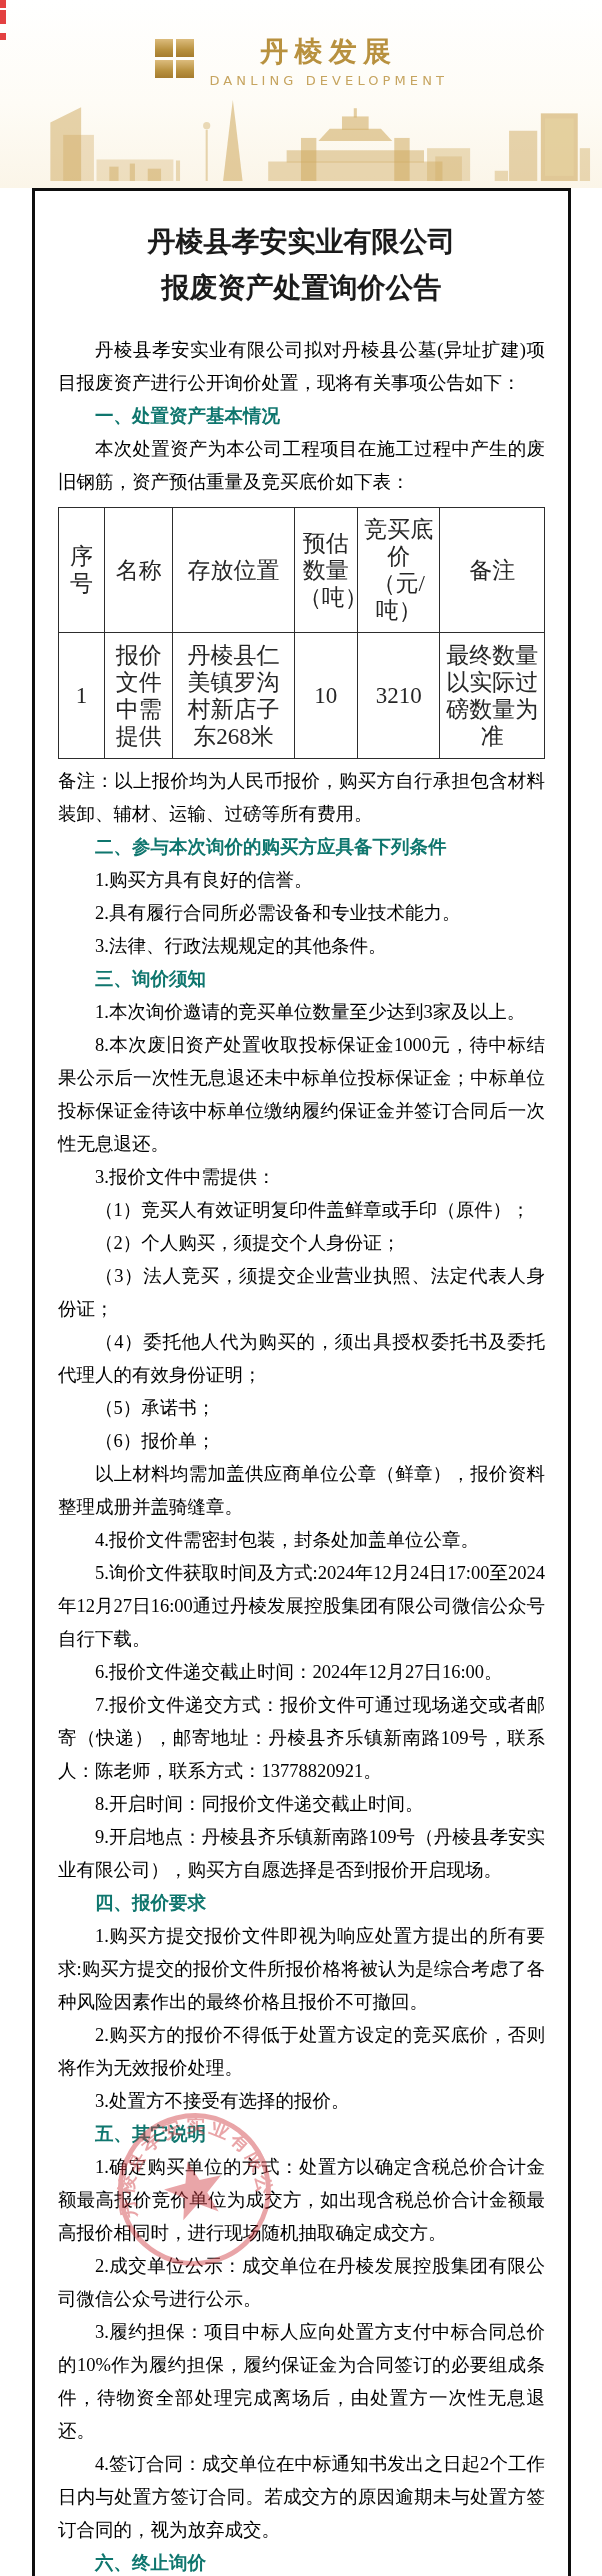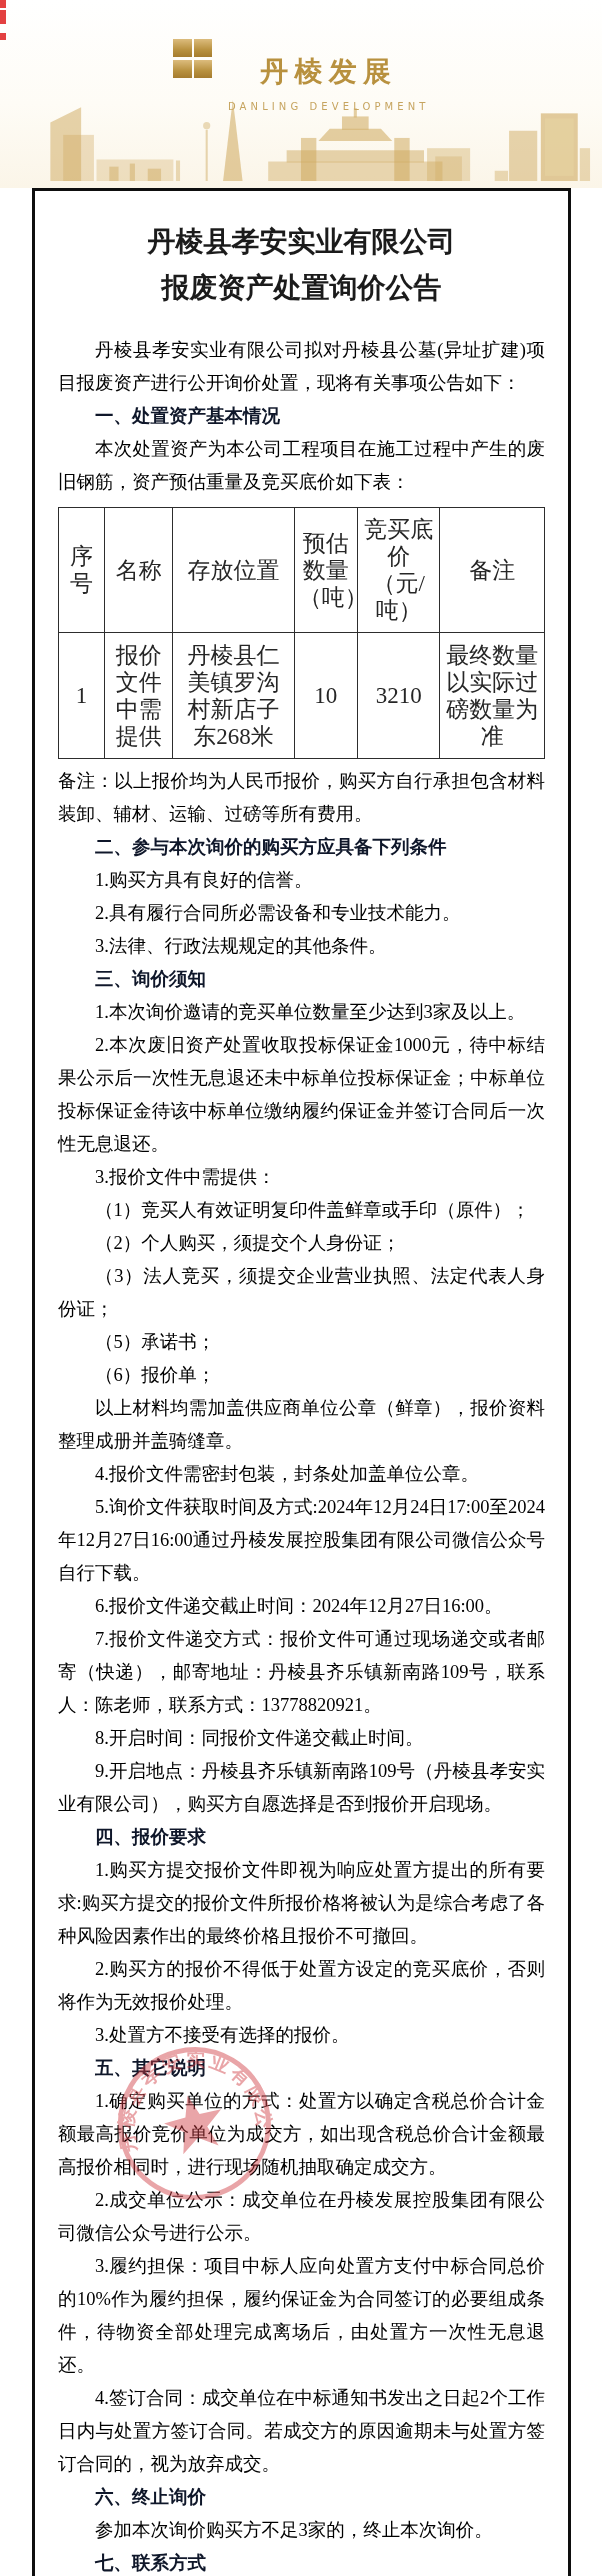--- a/index.html
+++ b/index.html
@@ -8,32 +8,32 @@
 
   
   .banner{position:absolute;top:0;left:0;width:603px;height:188px;
           background:linear-gradient(180deg,#ffffff 0%,#fefcf6 55%,#fbf5e8 100%);}
   .edge-mark{position:absolute;left:0;width:6.2px;background:#e02b2b;opacity:.9;}
   .em1{top:0;height:8.2px;} .em2{top:10.3px;height:13.4px;} .em3{top:33px;height:7.2px;}
   .logo-row{position:absolute;top:37px;left:0;width:100%;display:flex;justify-content:center;align-items:flex-start;gap:15.5px;}
   .logo-mark{width:39px;height:39px;display:grid;grid-template-columns:1fr 1fr;grid-template-rows:1fr 1fr;gap:2.6px;margin-top:2.1px;}
   .logo-mark span{background:linear-gradient(180deg,#dcbc7d 0%,#b8913f 60%,#a57c2e 100%);}
   .logo-text{text-align:center;}
-  .logo-cn{font-size:28px;font-weight:700;color:#b8913f;letter-spacing:6.2px;line-height:30px;margin-top:20px;}
-  .logo-en{margin-top:14px;font-size:10px;letter-spacing:4.1px;color:#c6a45f;font-family:"DejaVu Sans","Liberation Sans",sans-serif;}
+  .logo-cn{font-size:28px;font-weight:700;color:#b8913f;letter-spacing:6.2px;line-height:30px;}
+  .logo-en{margin-top:6px;font-size:13px;letter-spacing:4.1px;color:#c6a45f;font-family:"DejaVu Sans","Liberation Sans",sans-serif;}
   .skyline{position:absolute;left:0;bottom:7.2px;width:603px;height:82px;display:block;}
 
   
   .doc{position:absolute;left:32px;top:188px;width:539px;height:3048px;box-sizing:border-box;
        border:3.1px solid #0e0e0e;background:#ffffff;padding:19.6px 23px 0 23px;overflow:hidden;color:#232323;}
   .title{ text-align:center;font-size:28px;font-weight:700;line-height:46px;color:#1b1b1b;margin-top:8.2px;}
   .doc-body{margin-top:23px;}
   .blk{font-size:18.5px;line-height:33px;text-align:justify;margin:0;color:#000000;}
   .blk-p{text-indent:2em;}
-  .blk-h{text-indent:2em;font-weight:700;color:#0f172a;}
+  .blk-h{text-indent:2em;font-weight:700;color:#0f766e;}
   .blk-pn{text-indent:0;}
 
   
   table.assets{width:100%;border-collapse:collapse;table-layout:fixed;margin:8.2px 0 6.2px 0;}
   table.assets th,table.assets td{border:1.5px solid #2d2d2d;text-align:center;vertical-align:middle;
       font-size:23px;line-height:27px;font-weight:400;padding:8.2px 4.1px;color:#262626;}
   .c1{width:9.5%;} .c2{width:14%;} .c3{width:25%;} .c4{width:13%;} .c5{width:17%;} .c6{width:21.5%;}
 
   
   .stamp-anchor{position:relative;}
@@ -139,25 +139,26 @@
       </table>
 
       <div id="body-after">
           <p class="blk blk-pn">备注：以上报价均为人民币报价，购买方自行承担包含材料装卸、辅材、运输、过磅等所有费用。</p>
           <p class="blk blk-h">二、参与本次询价的购买方应具备下列条件</p>
           <p class="blk blk-p">1.购买方具有良好的信誉。</p>
           <p class="blk blk-p">2.具有履行合同所必需设备和专业技术能力。</p>
           <p class="blk blk-p">3.法律、行政法规规定的其他条件。</p>
           <p class="blk blk-h">三、询价须知</p>
           <p class="blk blk-p">1.本次询价邀请的竞买单位数量至少达到3家及以上。</p>
-          <p class="blk blk-p">2.本次废旧资产处置收取投标保证金1000元，待中标结果公示后一次性无息退还未中标单位投标保证金；中标单位投标保证金待该中标单位缴纳履约保证金并签订合同后一次性无息退还。</p>
+          <p class="blk blk-p">8.本次废旧资产处置收取投标保证金1000元，待中标结果公示后一次性无息退还未中标单位投标保证金；中标单位投标保证金待该中标单位缴纳履约保证金并签订合同后一次性无息退还。</p>
           <p class="blk blk-p">3.报价文件中需提供：</p>
           <p class="blk blk-p">（1）竞买人有效证明复印件盖鲜章或手印（原件）；</p>
           <p class="blk blk-p">（2）个人购买，须提交个人身份证；</p>
           <p class="blk blk-p">（3）法人竞买，须提交企业营业执照、法定代表人身份证；</p>
+          <p class="blk blk-p">（4）委托他人代为购买的，须出具授权委托书及委托代理人的有效身份证明；</p>
           <p class="blk blk-p">（5）承诺书；</p>
           <p class="blk blk-p">（6）报价单；</p>
           <p class="blk blk-p">以上材料均需加盖供应商单位公章（鲜章），报价资料整理成册并盖骑缝章。</p>
           <p class="blk blk-p">4.报价文件需密封包装，封条处加盖单位公章。</p>
           <p class="blk blk-p">5.询价文件获取时间及方式:2024年12月24日17:00至2024年12月27日16:00通过丹棱发展控股集团有限公司微信公众号自行下载。</p>
           <p class="blk blk-p">6.报价文件递交截止时间：2024年12月27日16:00。</p>
           <p class="blk blk-p">7.报价文件递交方式：报价文件可通过现场递交或者邮寄（快递），邮寄地址：丹棱县齐乐镇新南路109号，联系人：陈老师，联系方式：13778820921。</p>
           <p class="blk blk-p">8.开启时间：同报价文件递交截止时间。</p>
           <p class="blk blk-p">9.开启地点：丹棱县齐乐镇新南路109号（丹棱县孝安实业有限公司），购买方自愿选择是否到报价开启现场。</p>
           <p class="blk blk-h">四、报价要求</p>

